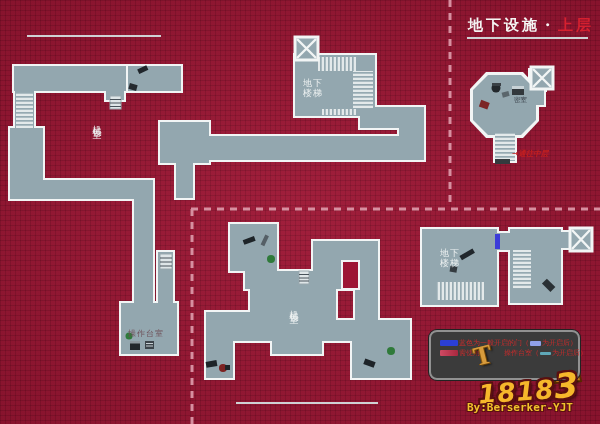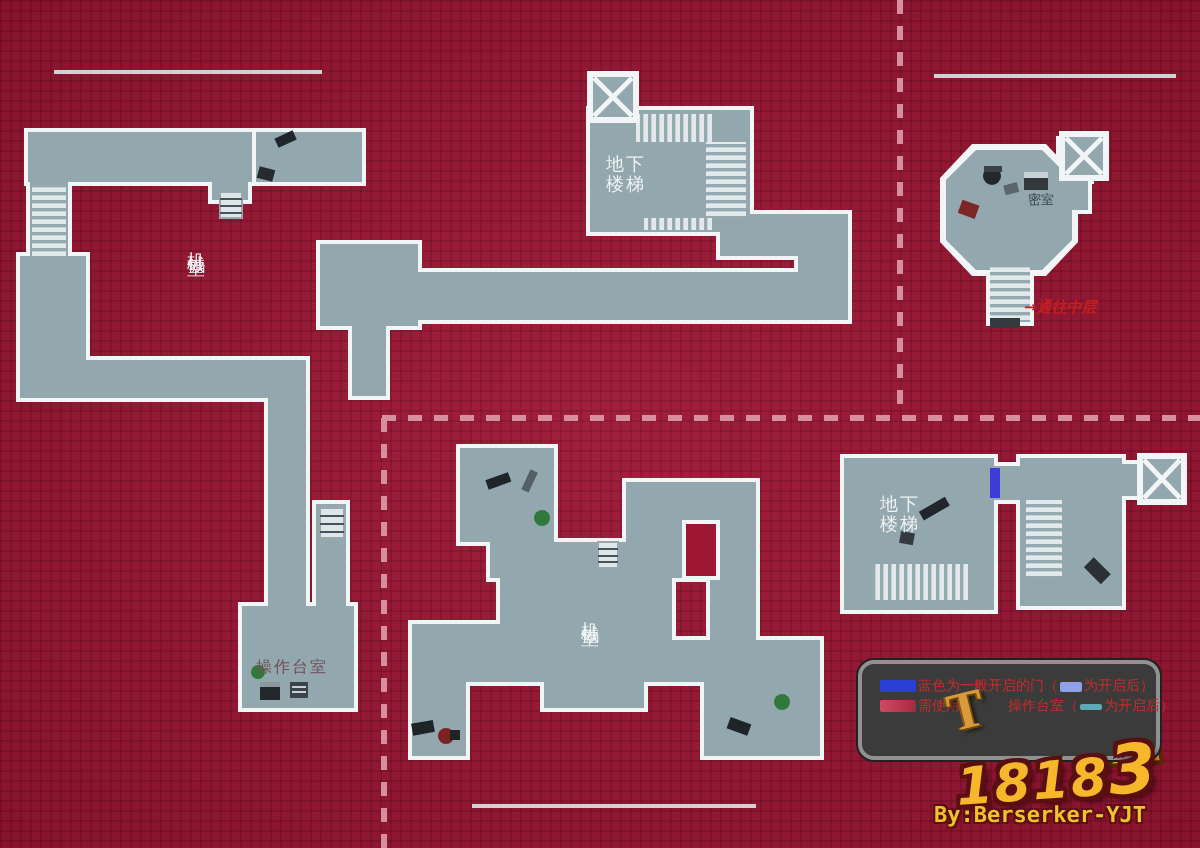--- a/index.html
+++ b/index.html
@@ -231,20 +231,23 @@
       <rect x="460" y="252" width="15" height="5" fill="#20262b" transform="rotate(-30 467 255)"></rect>
       <rect x="450" y="266" width="7" height="6" fill="#343b40" transform="rotate(10 453 269)"></rect>
       <rect x="543" y="282" width="12" height="7" fill="#2a3034" transform="rotate(45 549 285)"></rect>
     </g>
 
     <polygon points="553,383 577,362 581,381" fill="#f5a020" stroke="#5a2a00" stroke-width="2"></polygon>
   </svg>
 
   <div class="abs underline" style="left:27px;top:35px;width:134px;"></div>
 
+  <div class="abs title" style="left:468px;top:16px;font-size:15px;">
+    <span>地下设施</span><span>・</span><span class="lvl">上层</span>
+  </div>
   <div class="abs underline" style="left:467px;top:37px;width:121px;"></div>
 
   <div class="abs underline" style="left:236px;top:402px;width:142px;"></div>
 
   <div class="abs roomlabel vtext" style="left:92px;top:118px;height:48px;">机械室</div>
   <div class="abs roomlabel vtext" style="left:289px;top:303px;height:44px;">机械室</div>
   <div class="abs roomlabel" style="left:303px;top:78px;width:28px;">地下
 楼梯</div>
   <div class="abs roomlabel" style="left:440px;top:248px;width:28px;">地下
 楼梯</div>

